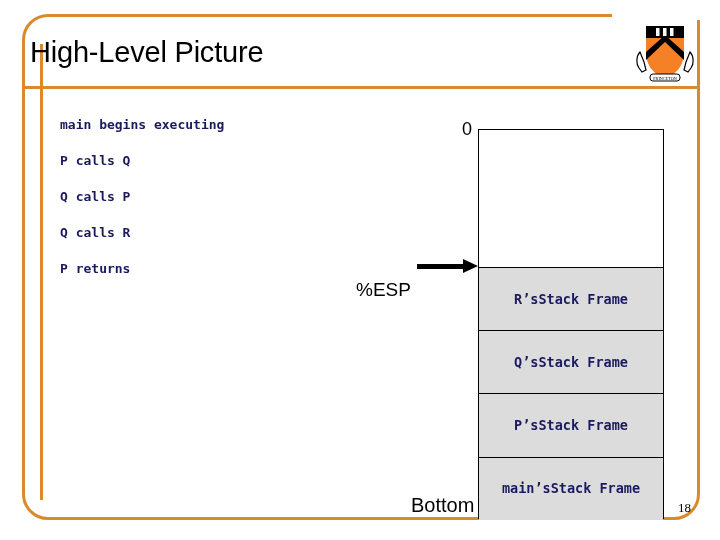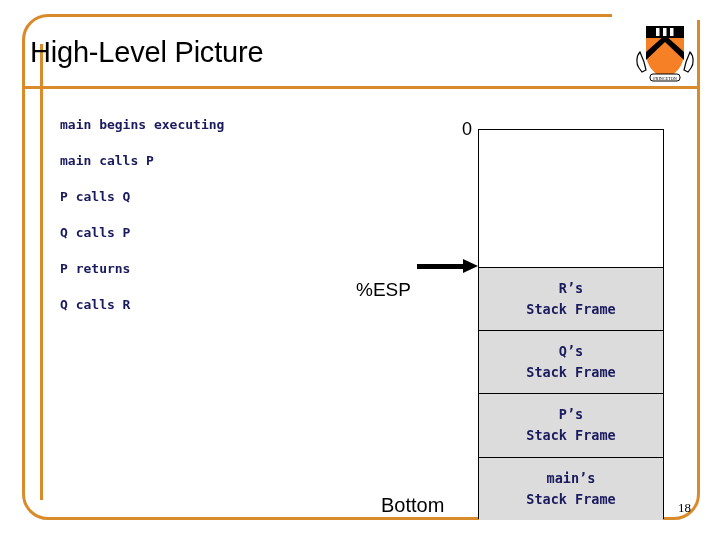--- a/index.html
+++ b/index.html
@@ -117,21 +117,21 @@
     height: 137px;
     background: #ffffff;
     box-sizing: border-box;
   }
   .stack-frame {
     height: 63.2px;
     background: #DCDCDC;
     border-top: 1.5px solid #000000;
     box-sizing: border-box;
     display: flex;
-    flex-direction: column;
+    flex-direction: row;
     align-items: center;
     justify-content: center;
   }
   .stack-frame .fl {
     font-family: "DejaVu Sans Mono", monospace;
     font-size: 13.5px;
     font-weight: bold;
     color: #1a1a5e;
     line-height: 21px;
     white-space: pre;
@@ -174,21 +174,21 @@
     width: 0;
     height: 0;
     border-top: 7px solid transparent;
     border-bottom: 7px solid transparent;
     border-left: 15px solid #000000;
   }
 
   
   .bottom-label {
     position: absolute;
-    left: 381px;
+    left: 411px;
     top: 494px;
     font-size: 20px;
     color: #000000;
     font-family: "Liberation Sans", sans-serif;
   }
 
   
   .page-number {
     position: absolute;
     left: 678px;
@@ -220,25 +220,24 @@
       <rect x="38" y="10" width="3.5" height="8" fill="#ffffff"></rect>
       <path d="M8 34 C4 38 4 46 7 50 L10 54 L14 52 L12 44 Z" fill="#ffffff" stroke="#000000" stroke-width="1.2"></path>
       <path d="M58 34 C62 38 62 46 59 50 L56 54 L52 52 L54 44 Z" fill="#ffffff" stroke="#000000" stroke-width="1.2"></path>
       <rect x="18" y="56" width="30" height="7" rx="3" fill="#ffffff" stroke="#000000" stroke-width="1"></rect>
       <text x="33" y="61.6" font-family="'Liberation Serif', serif" font-size="4.2" text-anchor="middle" fill="#000000">PRINCETON</text>
     </svg>
   </div>
 
   <div class="steps">
     <div class="step-line">main begins executing</div>
-    <div class="step-line">main calls P</div>
     <div class="step-line">P calls Q</div>
     <div class="step-line">Q calls P</div>
+    <div class="step-line">Q calls R</div>
     <div class="step-line">P returns</div>
-    <div class="step-line">Q calls R</div>
   </div>
 
   <div class="zero-label">0</div>
 
   <div class="stack-box">
     <div class="stack-free"></div>
 
     <div class="stack-frame">
       <div class="fl">R’s</div>
       <div class="fl">Stack Frame</div>

